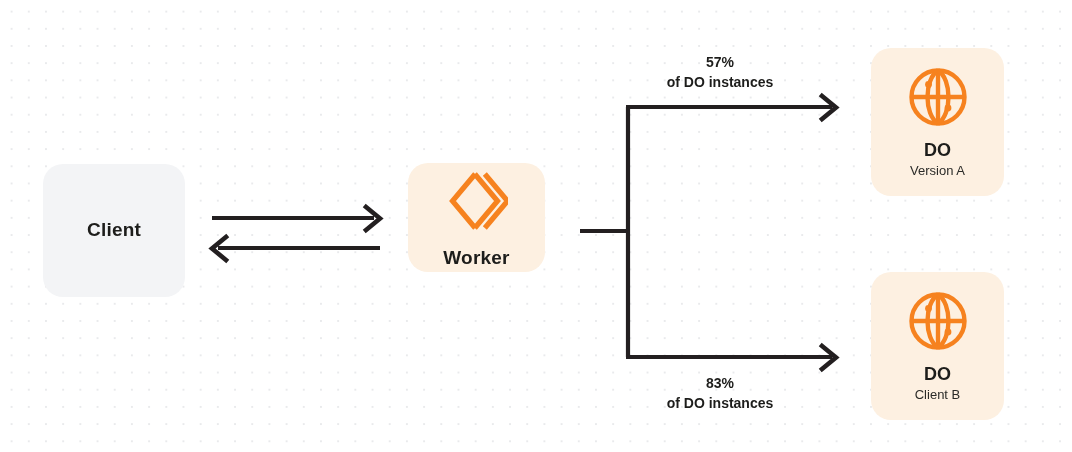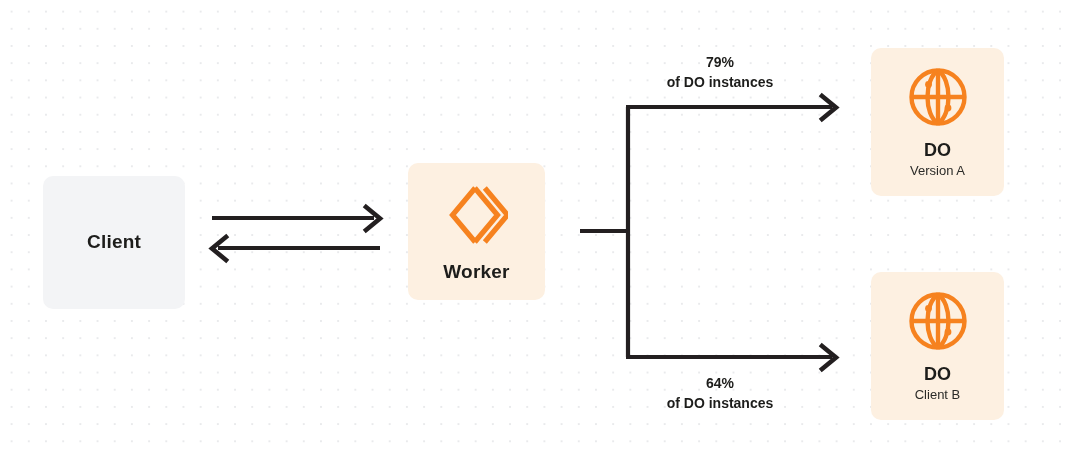--- a/index.html
+++ b/index.html
@@ -18,39 +18,39 @@
     background-color: #ffffff;
     background-image: radial-gradient(#e9eaec 1.15px, transparent 1.2px);
     background-size: 17.2px 17.2px;
     background-position: 3px 3px;
   }
 
   
   .node {
     position: absolute;
     box-sizing: border-box;
-    border-radius: 10px;
+    border-radius: 20px;
     display: flex;
     flex-direction: column;
     align-items: center;
     justify-content: center;
     text-align: right;
   }
   .node-client {
     left: 43px;
-    top: 176px;
+    top: 164px;
     width: 142px;
     height: 133px;
     background: #f3f4f6;
   }
   .node-worker {
     left: 408px;
     top: 163px;
     width: 137px;
-    height: 137px;
+    height: 109px;
     background: #fdf0e1;
     padding-top: 4px;
   }
   .node-do-a {
     left: 871px;
     top: 48px;
     width: 133px;
     height: 148px;
     background: #fdf0e1;
   }
@@ -162,26 +162,26 @@
       <path class="edge-head" d="M 822 96 L 836 107.5 L 822 119"></path>
     </g>
 
     <g>
       <path class="edge-line" d="M 626 357 L 832 357"></path>
       <path class="edge-head" d="M 822 346 L 836 357.5 L 822 369"></path>
     </g>
   </svg>
 
   <div class="edge-label edge-label-top">
-    <div>79%</div>
+    <div>57%</div>
     <div>of DO instances</div>
   </div>
 
   <div class="edge-label edge-label-bottom">
-    <div>64%</div>
+    <div>83%</div>
     <div>of DO instances</div>
   </div>
 
   <div class="node node-client">
     <span class="node-title">Client</span>
   </div>
 
   <div class="node node-worker">
     <span class="icon-wrap icon-worker">
       <svg width="62" height="62" viewBox="0 0 62 62" xmlns="http://www.w3.org/2000/svg">

